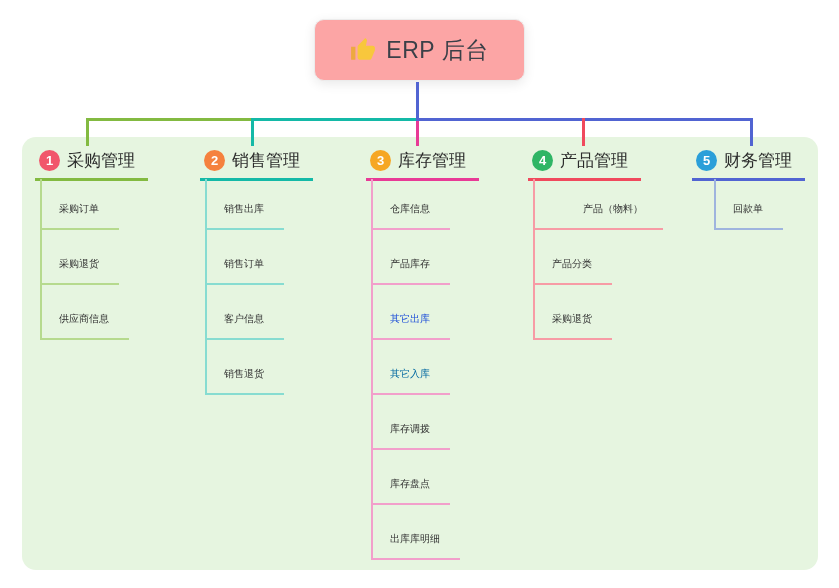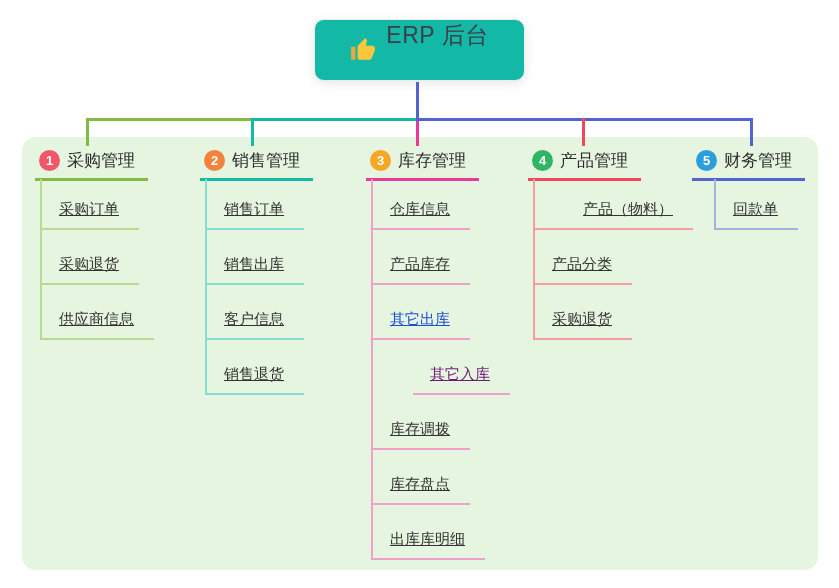--- a/index.html
+++ b/index.html
@@ -4,23 +4,23 @@
 <style>
   html,body{margin:0;padding:0;background:#ffffff;}
   body{
     width:839px;height:588px;overflow:hidden;position:relative;
     font-family:"Liberation Sans","DejaVu Sans",sans-serif;
     -webkit-font-smoothing:antialiased;
   }
   
   .root-card{
     position:absolute;left:314px;top:19px;width:211px;height:62px;
-    background:#14b8a6;border:1px solid #ececec;border-radius:10px;
+    background:#fca5a5;border:1px solid #ececec;border-radius:10px;
     box-shadow:0 3px 12px rgba(0,0,0,.09);
-    display:flex;justify-content:center;gap:10px;
+    display:flex;align-items:center;justify-content:center;gap:10px;
     box-sizing:border-box;
   }
   .root-card .icon{display:flex;align-items:center;}
   .root-title{font-size:23px;font-weight:500;color:#3b4048;letter-spacing:.5px;}
   
   .line{position:absolute;}
   
   .panel{
     position:absolute;left:22px;top:137px;width:796px;height:433px;
     background:#e6f5e0;border-radius:14px;
@@ -43,21 +43,21 @@
   .children{
     position:absolute;top:179px;
     border-left:2px solid #ccc;
     width:max-content;
   }
   .child{
     display:block;width:max-content;
     margin-top:25px;
     padding:0 20px 10px 17px;
     border-bottom:2px solid #fca5a5;
-    font-size:15px;line-height:18px;color:#333333;text-decoration:underline;
+    font-size:10px;line-height:18px;color:#333333;
   }
   .child:first-child{margin-top:21px;}
 </style>
 </head>
 <body>
 
 <div class="panel" style="background: rgb(230, 245, 224);"></div>
 
 <div class="root-card">
   <span class="icon">
@@ -84,35 +84,35 @@
       <div class="child" style="border-bottom-color: rgb(182, 218, 142); color: rgb(51, 51, 51);">采购订单</div>
       <div class="child" style="border-bottom-color: rgb(182, 218, 142); color: rgb(51, 51, 51);">采购退货</div>
       <div class="child" style="border-bottom-color: rgb(182, 218, 142); color: rgb(51, 51, 51);">供应商信息</div>
     </div>
     <div class="line" style="left: 251px; top: 118px; width: 3px; height: 28px; background: rgb(20, 185, 167);"></div>
     <div class="branch-header" style="left: 200px; border-bottom-color: rgb(20, 185, 167);">
       <span class="badge" style="background: rgb(245, 129, 62);">2</span>
       <span class="branch-label">销售管理</span>
     </div>
     <div class="children" style="left: 205px; border-left-color: rgb(135, 220, 209);">
+      <div class="child" style="border-bottom-color: rgb(135, 220, 209); color: rgb(51, 51, 51);">销售出库</div>
       <div class="child" style="border-bottom-color: rgb(135, 220, 209); color: rgb(51, 51, 51);">销售订单</div>
-      <div class="child" style="border-bottom-color: rgb(135, 220, 209); color: rgb(51, 51, 51);">销售出库</div>
       <div class="child" style="border-bottom-color: rgb(135, 220, 209); color: rgb(51, 51, 51);">客户信息</div>
       <div class="child" style="border-bottom-color: rgb(135, 220, 209); color: rgb(51, 51, 51);">销售退货</div>
     </div>
     <div class="line" style="left: 416px; top: 121px; width: 3px; height: 25px; background: rgb(232, 58, 150);"></div>
     <div class="branch-header" style="left: 366px; border-bottom-color: rgb(232, 58, 150);">
       <span class="badge" style="background: rgb(246, 167, 36);">3</span>
       <span class="branch-label">库存管理</span>
     </div>
     <div class="children" style="left: 371px; border-left-color: rgb(242, 159, 203);">
       <div class="child" style="border-bottom-color: rgb(242, 159, 203); color: rgb(51, 51, 51);">仓库信息</div>
       <div class="child" style="border-bottom-color: rgb(242, 159, 203); color: rgb(51, 51, 51);">产品库存</div>
       <div class="child" style="border-bottom-color: rgb(242, 159, 203); color: #1d4ed8;">其它出库</div>
-      <div class="child" style="border-bottom-color: rgb(242, 159, 203); color: #701a75; margin-left: 40px;">其它入库</div>
+      <div class="child" style="border-bottom-color: rgb(242, 159, 203); color: #0369a1;">其它入库</div>
       <div class="child" style="border-bottom-color: rgb(242, 159, 203); color: rgb(51, 51, 51);">库存调拨</div>
       <div class="child" style="border-bottom-color: rgb(242, 159, 203); color: rgb(51, 51, 51);">库存盘点</div>
       <div class="child" style="border-bottom-color: rgb(242, 159, 203); color: rgb(51, 51, 51);">出库库明细</div>
     </div>
     <div class="line" style="left: 582px; top: 118px; width: 3px; height: 28px; background: rgb(240, 73, 93);"></div>
     <div class="branch-header" style="left: 528px; border-bottom-color: rgb(240, 73, 93);">
       <span class="badge" style="background: rgb(47, 181, 101);">4</span>
       <span class="branch-label">产品管理</span>
     </div>
     <div class="children" style="left: 533px; border-left-color: rgb(247, 155, 165);">

